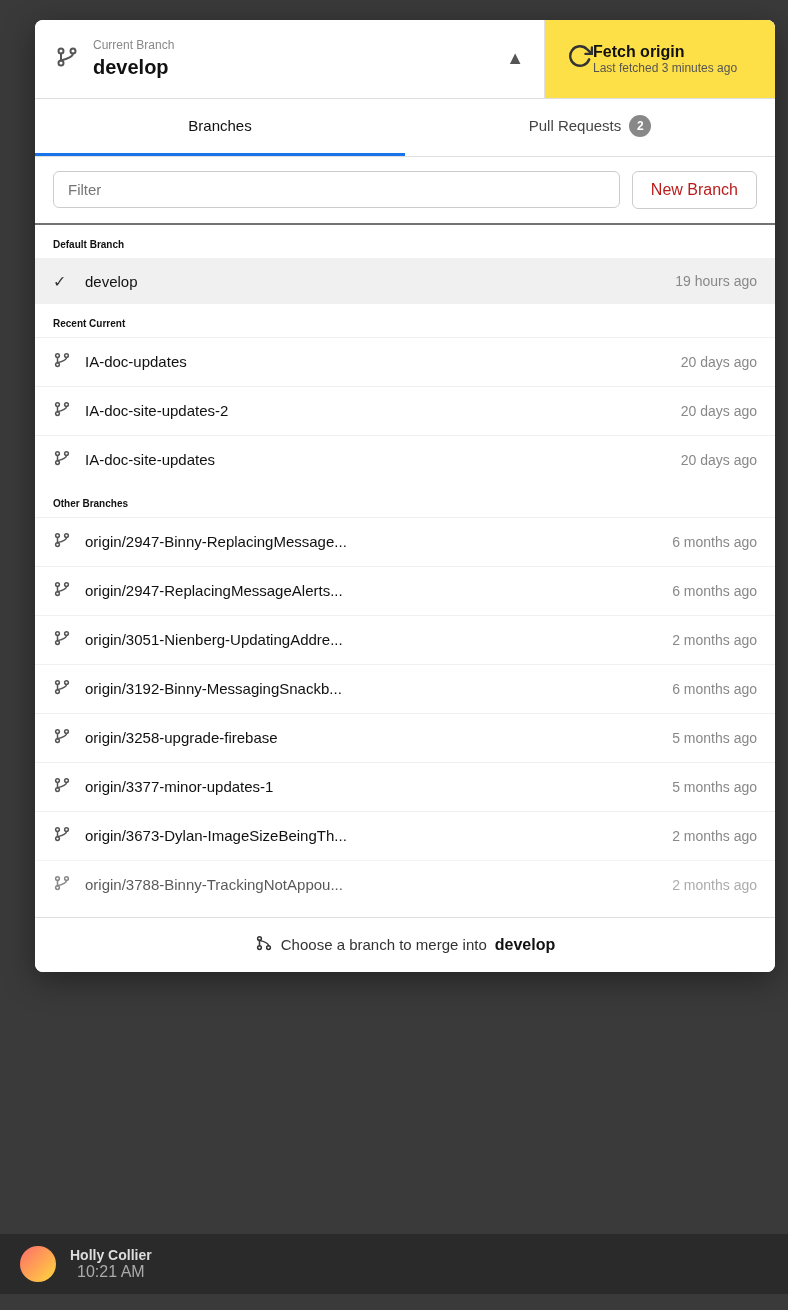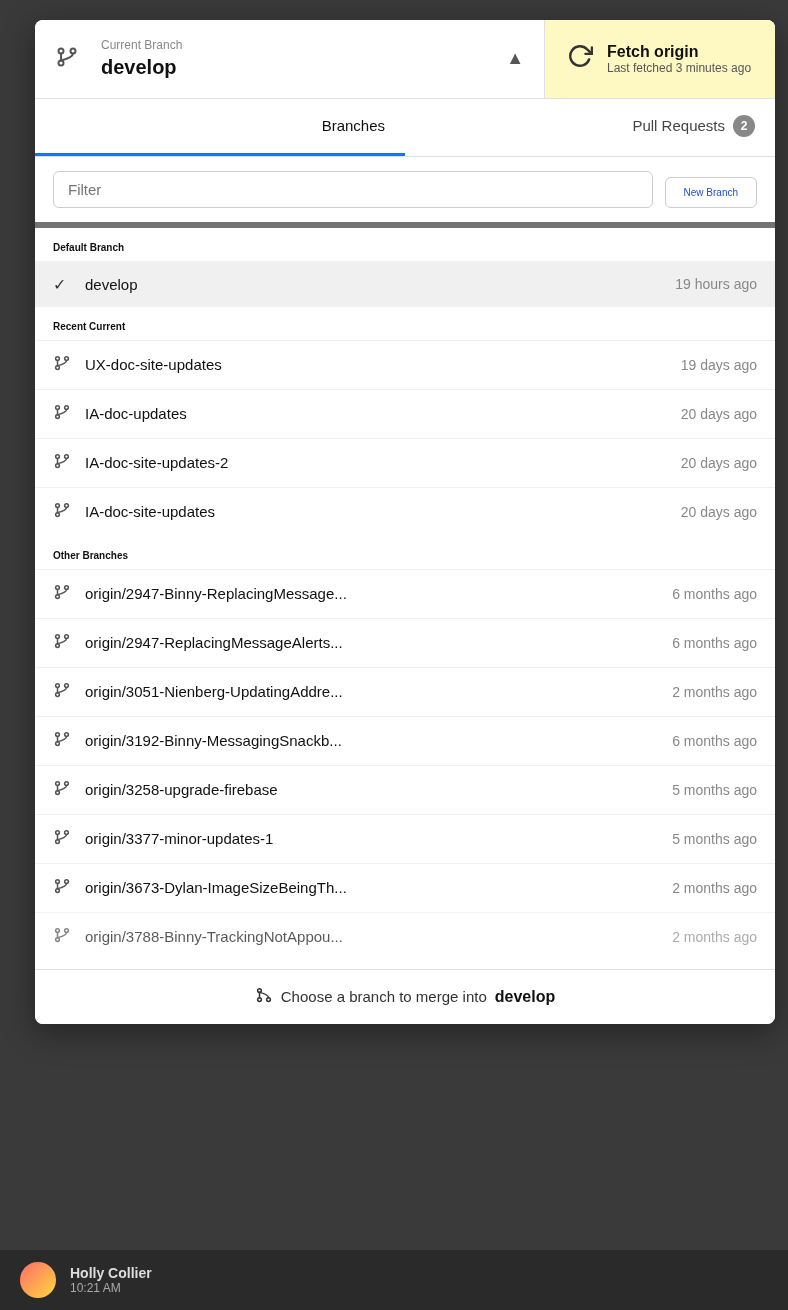--- a/index.html
+++ b/index.html
@@ -34,21 +34,21 @@
       align-items: stretch;
       background: #fff;
       border-bottom: 1px solid #e0e0e0;
     }
 
     .header-left {
       flex: 1;
       display: flex;
       align-items: center;
       padding: 18px 20px;
-      gap: 22px;
+      gap: 14px;
       cursor: pointer;
     }
 
     .branch-icon {
       color: #666;
       font-size: 22px;
       line-height: 1;
     }
 
     .branch-info {
@@ -78,22 +78,21 @@
     .header-divider {
       width: 1px;
       background: #e0e0e0;
       margin: 0;
     }
 
     .header-right {
       display: flex;
       align-items: center;
       padding: 18px 22px;
-      gap: 14px;
-      background: #fef9c3;
+      background: #fde047;
       min-width: 230px;
     }
 
     .fetch-icon {
       font-size: 22px;
       color: #333;
     }
 
     .fetch-info {
       display: flex;
@@ -121,21 +120,21 @@
     .tab {
       flex: 1;
       padding: 16px 20px;
       text-align: center;
       font-size: 15px;
       color: #444;
       cursor: pointer;
       border-bottom: 3px solid transparent;
       display: flex;
       align-items: center;
-      justify-content: flex-end;
+      justify-content: center;
       gap: 8px;
     }
 
     .tab.active {
       color: #111;
       border-bottom: 3px solid #1a73e8;
       font-weight: 500;
     }
 
     .tab-badge {
@@ -147,44 +146,44 @@
       display: flex;
       align-items: center;
       justify-content: center;
       font-size: 12px;
       font-weight: 600;
     }
 
     
     .filter-row {
       display: flex;
-      align-items: flex-end;
+      align-items: flex-start;
       padding: 14px 18px;
       gap: 12px;
       background: #fff;
-      border-bottom: 6px solid #737373;
+      border-bottom: 2px solid #737373;
     }
 
     .filter-input {
       flex: 1;
       padding: 9px 14px;
       border: 1px solid #ccc;
       border-radius: 6px;
       font-size: 15px;
       color: #999;
       outline: none;
     }
 
     .new-branch-btn {
       padding: 9px 18px;
       border: 1px solid #ccc;
       border-radius: 6px;
       background: #fff;
-      font-size: 10px;
-      color: #1d4ed8;
+      font-size: 16px;
+      color: #b91c1c;
       cursor: pointer;
       white-space: nowrap;
       font-weight: 500;
     }
 
     
     .branch-list {
       background: #fff;
       overflow-y: auto;
     }
@@ -254,21 +253,21 @@
     }
 
     .footer-branch-name {
       font-weight: 700;
       color: #111;
     }
 
     
     .bottom-bar {
       position: absolute;
-      bottom: 0;
+      bottom: 16px;
       left: 0;
       right: 0;
       height: 60px;
       background: #2a2a2a;
       display: flex;
       align-items: center;
       padding: 0 20px;
       gap: 14px;
     }
 
@@ -280,22 +279,23 @@
       flex-shrink: 0;
     }
 
     .user-name {
       font-size: 14px;
       color: #ddd;
       font-weight: 600;
     }
 
     .user-time {
-      font-size: 12px;
+      font-size: 16px;
       color: #aaa;
+      text-align: center;
     }
 
     
     .partial-item {
       opacity: 0.7;
     }
   </style>
 </head>
 <body>
 
@@ -358,33 +358,20 @@
     <div class="section-header">Default Branch</div>
 
     <div class="branch-item active-branch">
       <span class="check-icon">✓</span>
       <span class="branch-item-name">develop</span>
       <span class="branch-item-time">19 hours ago</span>
     </div>
 
     <div class="section-header">Recent Current</div>
 
-    <div class="branch-item">
-      <span class="branch-item-icon">
-        <svg width="18" height="18" viewBox="0 0 24 24" fill="none" stroke="#555" stroke-width="2" stroke-linecap="round" stroke-linejoin="round">
-          <circle cx="6" cy="6" r="2.5"></circle>
-            <circle cx="18" cy="6" r="2.5"></circle>
-            <circle cx="6" cy="18" r="2.5"></circle>
-          <line x1="6" y1="8.5" x2="6" y2="15.5"></line>
-          <path d="M18 8.5 C18 12 12 14 6 15.5"></path>
-        </svg>
-      </span>
-      <span class="branch-item-name">UX-doc-site-updates</span>
-      <span class="branch-item-time">19 days ago</span>
-    </div>
 
     <div class="branch-item">
       <span class="branch-item-icon">
         <svg width="18" height="18" viewBox="0 0 24 24" fill="none" stroke="#555" stroke-width="2" stroke-linecap="round" stroke-linejoin="round">
           <circle cx="6" cy="6" r="2.5"></circle>
             <circle cx="18" cy="6" r="2.5"></circle>
             <circle cx="6" cy="18" r="2.5"></circle>
           <line x1="6" y1="8.5" x2="6" y2="15.5"></line>
           <path d="M18 8.5 C18 12 12 14 6 15.5"></path>
         </svg>

